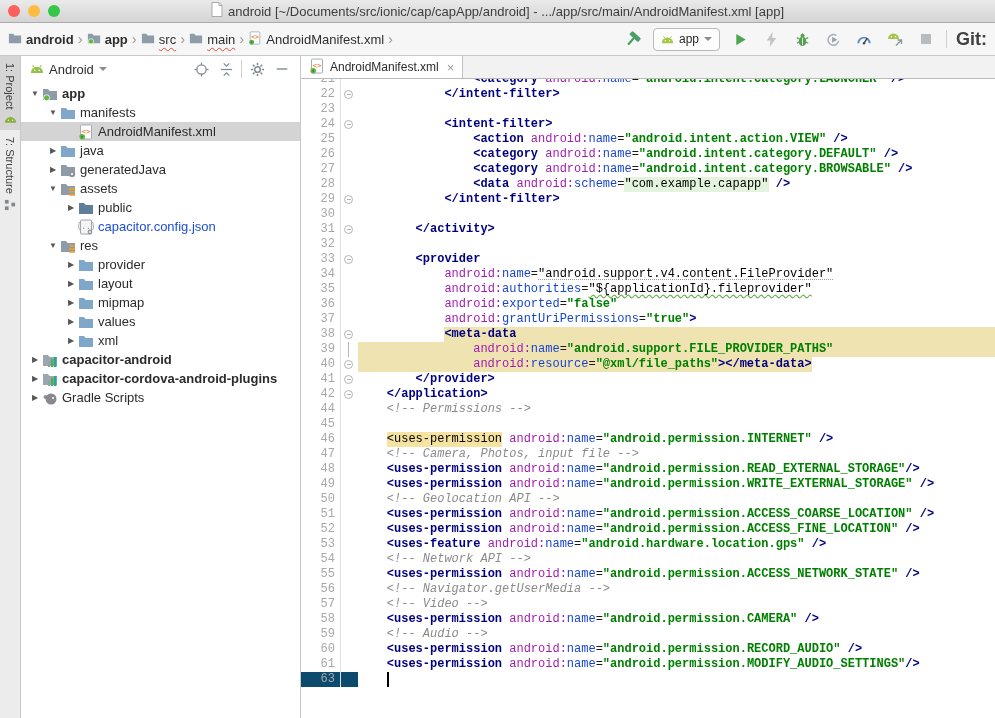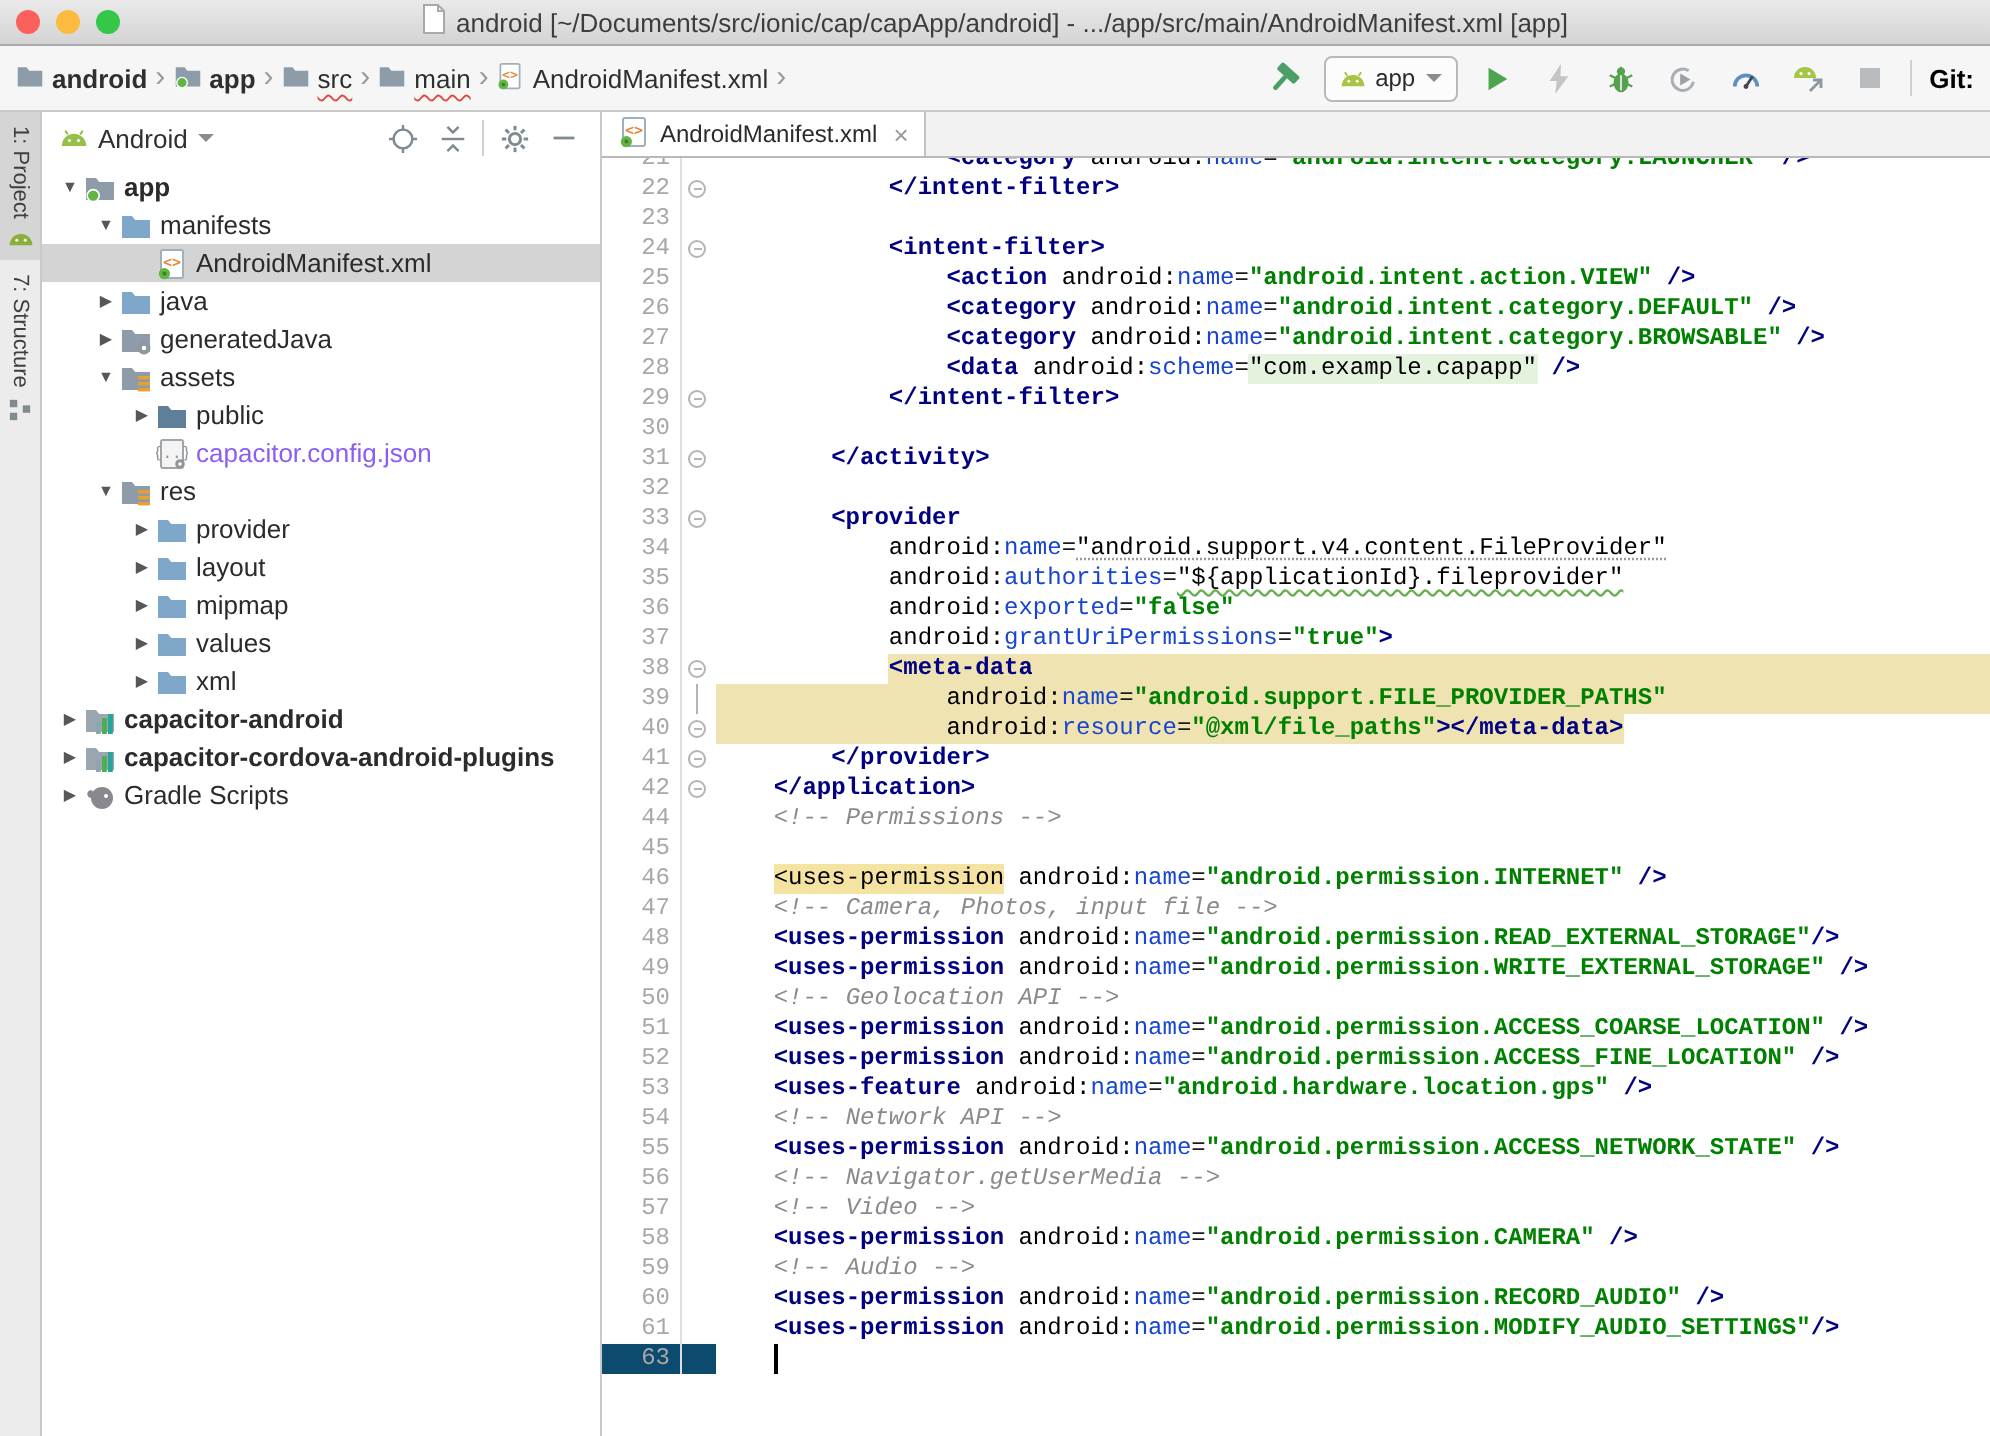--- a/index.html
+++ b/index.html
@@ -14,21 +14,21 @@
   .crumbs{display:flex;align-items:center}
   .crumb{display:flex;align-items:center;gap:4px;font-size:13px;color:#2F2F2F;cursor:default}
   .crumb .lbl.bold{font-weight:bold}
   .crumb .lbl.wavy{text-decoration:underline;text-decoration-style:wavy;text-decoration-color:#E04B3F;text-decoration-thickness:1px;text-underline-offset:3px}
   .chev{color:#9A9A9A;font-size:15px;margin:0 4px 2px 4px}
   .toolbar{display:flex;align-items:center;gap:9px}
   .tbtn{width:22px;height:22px;display:flex;align-items:center;justify-content:center}
   .combo{height:21px;border:1px solid #B9B9B9;border-radius:4px;background:#FCFCFC;display:flex;align-items:center;gap:5px;padding:0 7px;font-size:12px;color:#2B2B2B}
   .caret-down{width:0;height:0;border-left:4px solid transparent;border-right:4px solid transparent;border-top:4px solid #8B8B8B}
   .tsep{width:1px;height:18px;background:#CFCFCF}
-  .git-label{font-size:13px;color:#000000;font-weight:bold}
+  .git-label{font-size:18px;color:#404040;font-weight:bold}
   
   .main{display:flex;height:663px}
   .stripe{width:20px;background:#ECECEC;border-right:1px solid #C9C9C9;display:flex;flex-direction:column;align-items:center;flex:none}
   .stab{display:flex;flex-direction:column;align-items:center;gap:5px;padding:7px 0 6px;width:100%}
   .stab.active{background:#D5D5D5}
   .stab .slbl{writing-mode:vertical-rl;font-size:11px;color:#3E3E3E}
   
   .project{width:279px;border-right:1px solid #C9C9C9;background:#fff;display:flex;flex-direction:column;flex:none}
   .phead{height:26px;display:flex;align-items:center;padding:0 8px 0 9px;gap:5px}
   .phead .ph-title{font-size:13px;color:#2F2F2F}
@@ -52,21 +52,21 @@
   .ln{flex:none;width:34px;text-align:right;padding-right:5px;color:#A8A8A8;border-right:1px solid #DEDEDE;background:#fff}
   .fold{flex:none;width:17px;position:relative}
   .fm{position:absolute;top:2.5px;left:3px;width:9px;height:9px;border:1px solid #B4B4B4;border-radius:50%;box-sizing:border-box}
   .fm::after{content:"";position:absolute;left:1.5px;top:3px;width:4px;height:1px;background:#B4B4B4}
   .fv::after{content:"";position:absolute;left:7px;top:0;width:1px;height:100%;background:#B4B4B4}
   .ghl{background:#0c4a6e}
   .codeln{flex:1;display:flex;white-space:pre;min-width:0}
   .codeln span{white-space:pre}
   .tk-p{color:#1A1A1A}
   .tk-g{color:#000080;font-weight:bold}
-  .tk-n{color:#000000}
+  .tk-n{color:#a21caf}
   .tk-a{color:#1745D1}
   .tk-q{color:#1A1A1A}
   .tk-v{color:#008000;font-weight:bold}
   .tk-c{color:#8A8A8A;font-style:italic}
   .tk-vg{background:#E4F3DD}
   .tk-vd{text-decoration:underline dotted #9A9A9A;text-underline-offset:2px}
   .tk-vw{text-decoration:underline wavy #69AF4F;text-underline-offset:2px}
   .tk-gy{background:#F5E3A1}
   .hl{background:#F0E3B2}
   .fillhl{flex:1;background:#F0E3B2}
@@ -363,21 +363,21 @@
           <div class="trow" style="padding-left: 44px;">
             <span class="arrow"></span>
             <span class="ticon">
               <svg width="16" height="16" viewBox="0 0 16 16">
                 <rect x="2.5" y="1" width="11" height="14" rx="1" fill="#F4F4F4" stroke="#9FA6AC"></rect>
                 <text x="8" y="10" font-size="8" fill="#8F979D" text-anchor="middle" font-family="DejaVu Sans Mono, monospace">{..}</text>
                 <circle cx="12" cy="13" r="2.4" fill="#8F979D"></circle>
                 <circle cx="12" cy="13" r="0.9" fill="#fff"></circle>
               </svg>
             </span>
-            <span class="tlbl" style="color: #8b5cf6;">capacitor.config.json</span>
+            <span class="tlbl" style="color: #1d4ed8;">capacitor.config.json</span>
           </div>
           <div class="trow" style="padding-left: 26px;">
             <span class="arrow">▼</span>
             <span class="ticon">
               <svg width="16" height="16" viewBox="0 0 16 16">
                 <path fill="#8D9CA8" d="M1 3h5l1.6 2H15v9H1z"></path>
                 <g fill="#E8A033">
                   <rect x="9" y="7" width="6" height="1.7"></rect>
                   <rect x="9" y="10" width="6" height="1.7"></rect>
                   <rect x="9" y="13" width="6" height="1.7"></rect>

